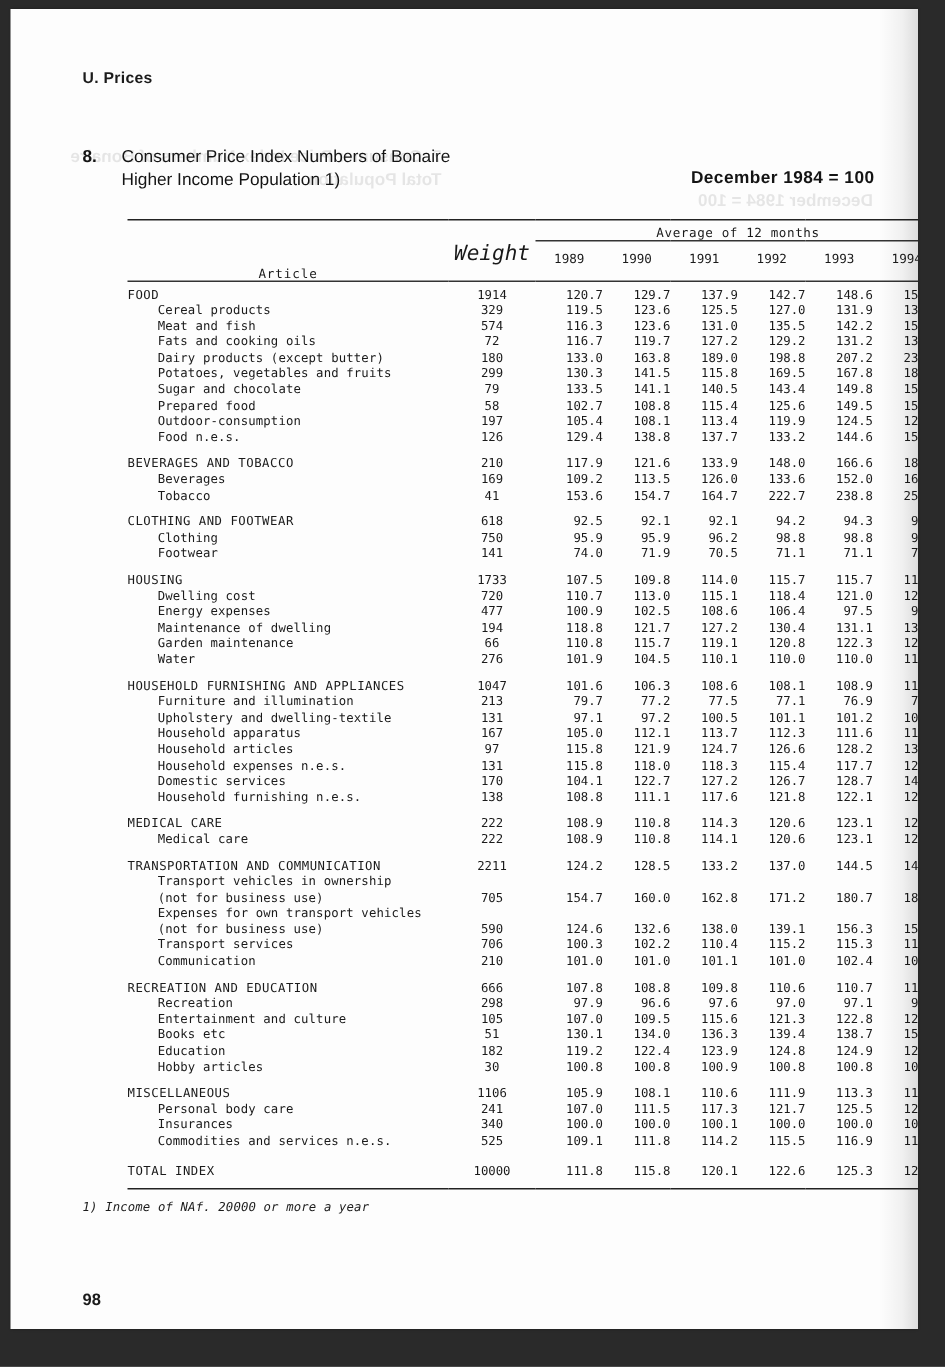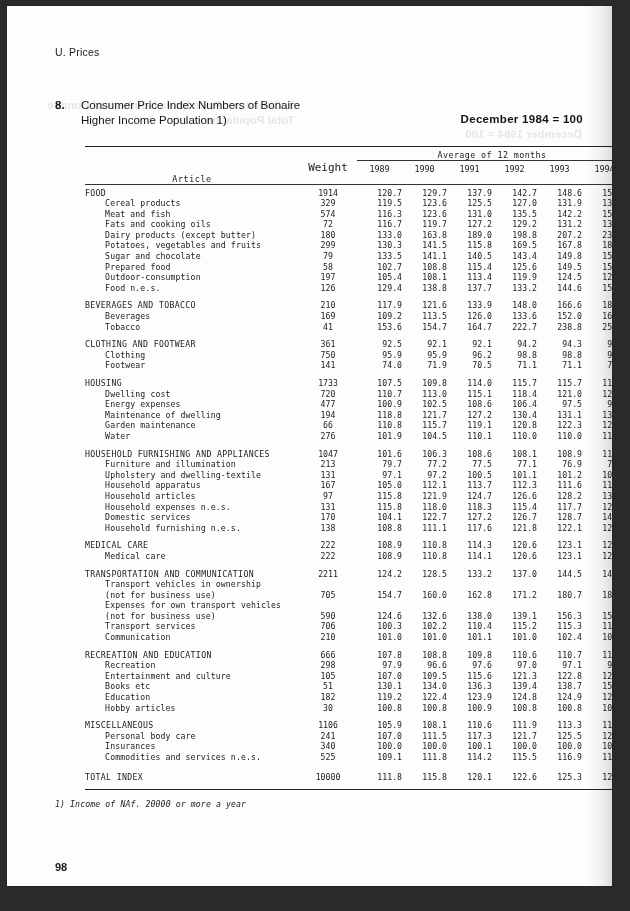--- a/index.html
+++ b/index.html
@@ -45,21 +45,21 @@
     left: 0; top: 0;
     width: 605px; height: 880px;
   }
 
   
   .running-head {
     position: absolute;
     left: 48px;
     top: 40px;
     font-size: 10.5px;
-    font-weight: normal;
+    font-weight: bold;
     color: #1b1b1b;
     letter-spacing: .2px;
   }
 
   
   .title-block {
     position: absolute;
     left: 48px;
     top: 92px;
     width: 540px;
@@ -134,23 +134,24 @@
   }
   .hdr-year {
     text-align: center;
     font-size: 8.4px;
     font-weight: bold;
     padding-top: 3px;
     padding-bottom: 5px;
   }
   .hdr-weight {
     text-align: center;
-    font-size: 11px;
+    font-size: 14px;
     font-weight: bold;
     padding-bottom: 2px;
+    font-style: italic;
   }
   .hdr-article {
     text-align: center;
     font-size: 8.4px;
     font-weight: bold;
     letter-spacing: .6px;
     padding-bottom: 5px;
   }
 
   
@@ -423,21 +424,21 @@
                 <td class="val">164.7</td>
                 <td class="val">222.7</td>
                 <td class="val">238.8</td>
                 <td class="val">252.2</td>
               </tr>
               <tr class="spacer">
                 <td colspan="8"></td>
               </tr>
               <tr>
                 <td class="article group">CLOTHING AND FOOTWEAR</td>
-                <td class="weight">361</td>
+                <td class="weight">618</td>
                 <td class="val">92.5</td>
                 <td class="val">92.1</td>
                 <td class="val">92.1</td>
                 <td class="val">94.2</td>
                 <td class="val">94.3</td>
                 <td class="val">94.3</td>
               </tr>
               <tr>
                 <td class="article">    Clothing</td>
                 <td class="weight">750</td>

